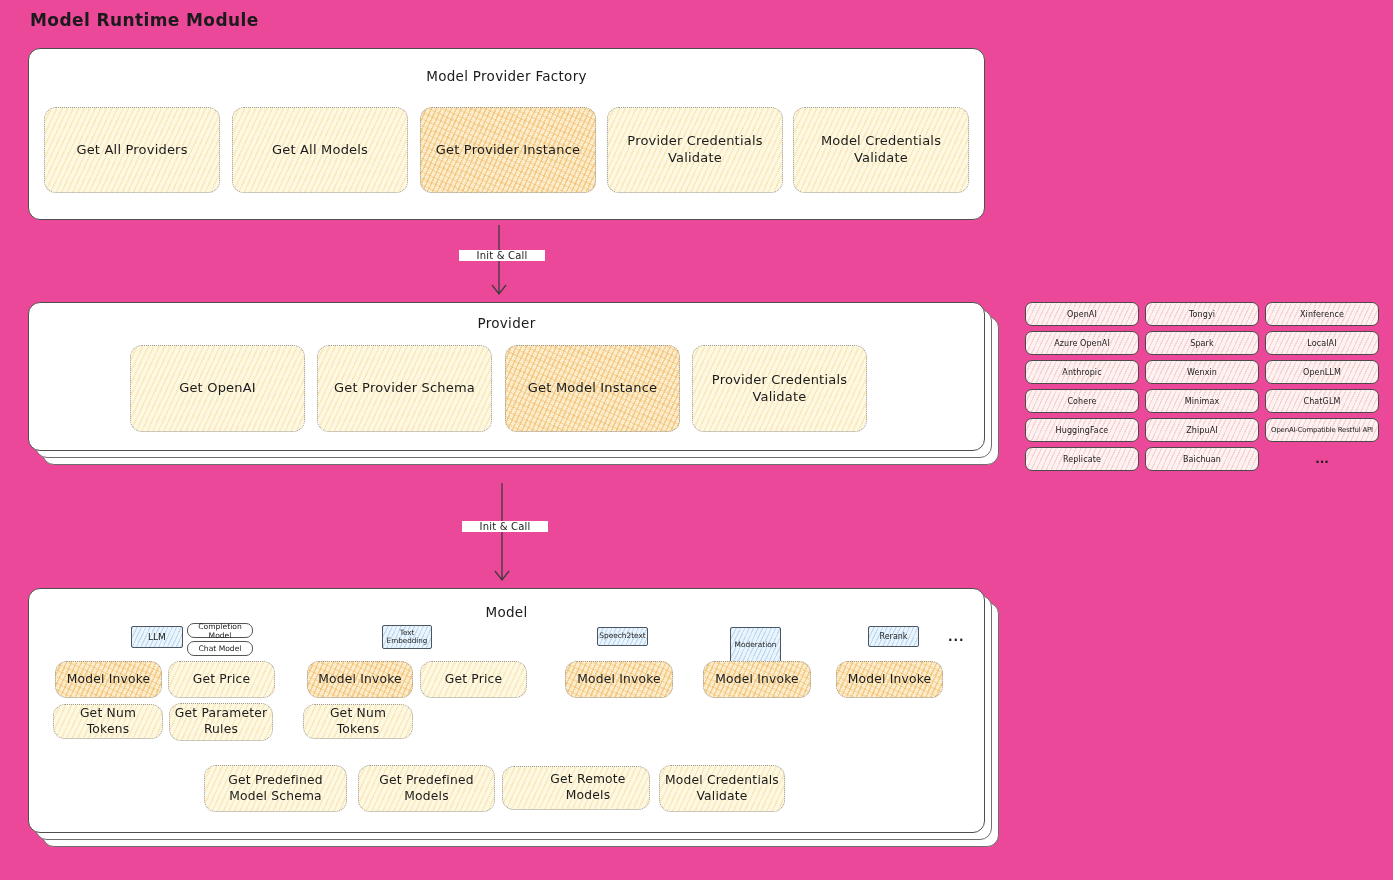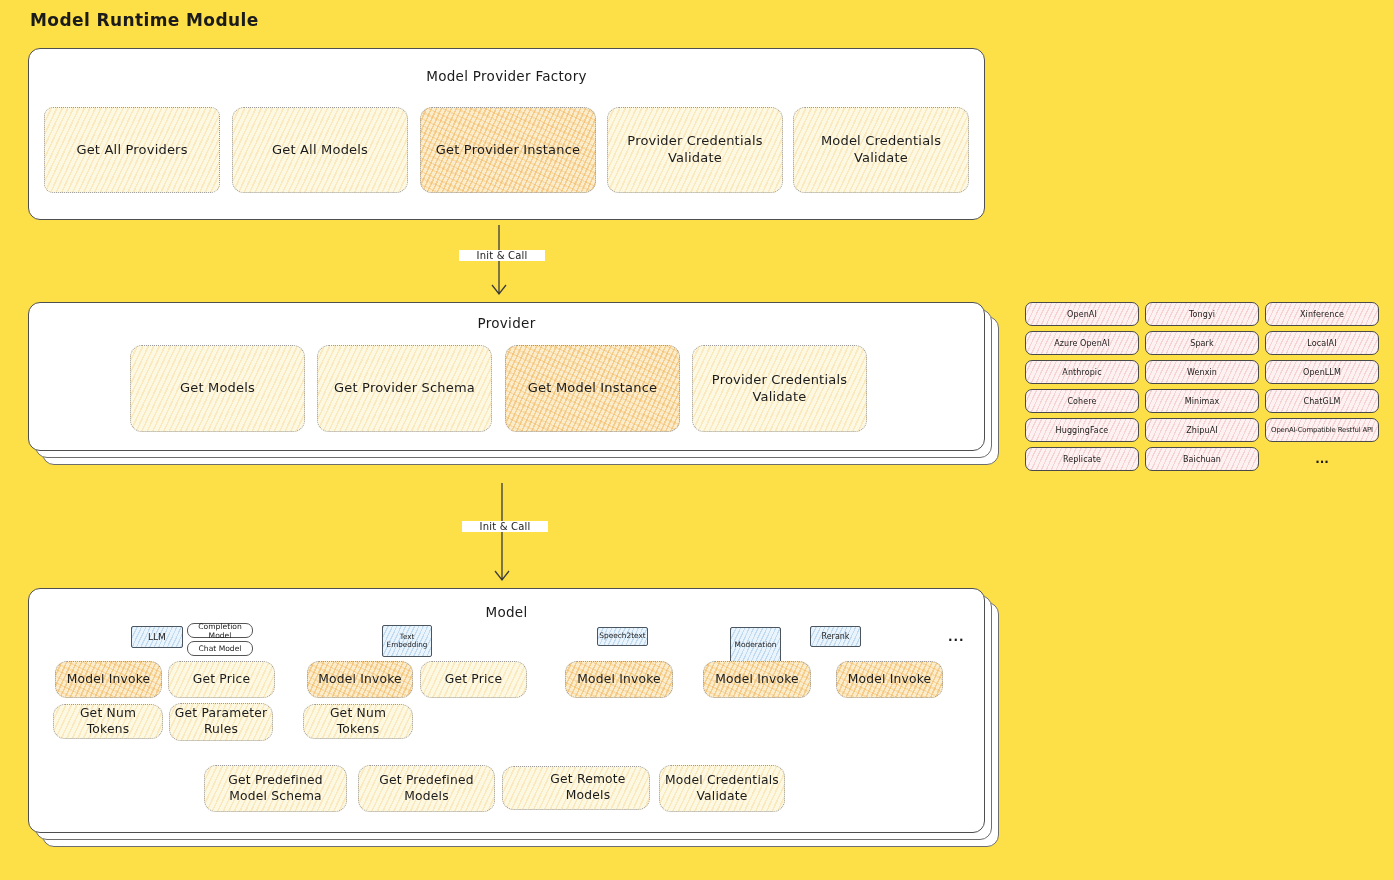--- a/index.html
+++ b/index.html
@@ -1,17 +1,17 @@
 <!DOCTYPE html>
 <html><head>
 <meta charset="utf-8">
 <style>
   html,body{margin:0;padding:0;background:#ffffff;}
   .canvas{
-    position:relative;width:1393px;height:880px;background:#fde047;overflow:hidden;
+    position:relative;width:1393px;height:880px;background:#ec4899;overflow:hidden;
     font-family:"DejaVu Sans",sans-serif;color:#1b1b1b;
   }
   .page-title{
     position:absolute;left:30px;top:10px;font-size:17px;font-weight:700;letter-spacing:.4px;
   }
   
   .box{position:absolute;background:#fff;border:1.6px solid #4f4f4f;border-radius:12px;box-sizing:border-box;}
   .ghost{position:absolute;background:#fff;border:1.4px solid #6e6e6e;border-radius:12px;box-sizing:border-box;}
   .sec-title{position:absolute;text-align:center;font-size:13.5px;letter-spacing:.3px;}
   
@@ -68,37 +68,37 @@
 </head>
 <body>
 
 <div class="canvas">
 
   <div class="page-title">Model Runtime Module</div>
 
   <div class="box" style="left:28px;top:48px;width:957px;height:172px;"></div>
   <div class="sec-title" style="left:28px;top:68px;width:957px;">Model Provider Factory</div>
 
-  <div class="btn cream" style="left:44px;top:107px;width:176px;height:86px;border-radius:9px;">Get All Providers</div>
+  <div class="btn cream" style="left:44px;top:107px;width:176px;height:86px;">Get All Providers</div>
   <div class="btn cream" style="left:232px;top:107px;width:176px;height:86px;">Get All Models</div>
   <div class="btn orange" style="left:420px;top:107px;width:176px;height:86px;">Get Provider Instance</div>
   <div class="btn cream" style="left:607px;top:107px;width:176px;height:86px;">Provider Credentials Validate</div>
   <div class="btn cream" style="left:793px;top:107px;width:176px;height:86px;">Model Credentials Validate</div>
 
   <svg class="arrow" style="left:484px;top:224px;" width="30" height="72" viewBox="0 0 30 72">
     <path d="M15 1 V70 M8 61 L15 70 L22 61" fill="none" stroke="#3c3c3c" stroke-width="1.3"></path>
   </svg>
   <div class="arrow-label" style="left:459px;top:250px;width:80px;">Init &amp; Call</div>
 
   <div class="ghost" style="left:42px;top:316px;width:957px;height:149px;"></div>
   <div class="ghost" style="left:35px;top:309px;width:957px;height:149px;"></div>
   <div class="box" style="left:28px;top:302px;width:957px;height:149px;"></div>
   <div class="sec-title" style="left:28px;top:315px;width:957px;">Provider</div>
 
-  <div class="btn cream" style="left:130px;top:345px;width:175px;height:87px;">Get Models</div>
+  <div class="btn cream" style="left:130px;top:345px;width:175px;height:87px;">Get OpenAI</div>
   <div class="btn orange" style="left:505px;top:345px;width:175px;height:87px;">Get Model Instance</div>
   <div class="btn cream" style="left:317px;top:345px;width:175px;height:87px;">Get Provider Schema</div>
   <div class="btn cream" style="left:692px;top:345px;width:175px;height:87px;">Provider Credentials Validate</div>
 
   <div class="pill-grid">
     <div class="pill">OpenAI</div>
     <div class="pill">Tongyi</div>
     <div class="pill">Xinference</div>
     <div class="pill">Azure OpenAI</div>
     <div class="pill">Spark</div>
@@ -123,24 +123,24 @@
   <div class="arrow-label" style="left:462px;top:521px;width:80px;">Init &amp; Call</div>
 
   <div class="ghost" style="left:42px;top:602px;width:957px;height:245px;"></div>
   <div class="ghost" style="left:35px;top:595px;width:957px;height:245px;"></div>
   <div class="box" style="left:28px;top:588px;width:957px;height:245px;"></div>
   <div class="sec-title" style="left:28px;top:604px;width:957px;">Model</div>
 
   <div class="tag-blue" style="left:131px;top:626px;width:52px;height:22px;font-size:9px;">LLM</div>
   <div class="tag-white" style="left:187px;top:623px;width:66px;height:15px;">Completion Model</div>
   <div class="tag-white" style="left:187px;top:641px;width:66px;height:15px;">Chat Model</div>
-  <div class="tag-blue" style="left:382px;top:625px;width:50px;height:32px;font-size:7.2px;">Text Embedding</div>
+  <div class="tag-blue" style="left:382px;top:625px;width:50px;height:24px;font-size:7.2px;">Text Embedding</div>
   <div class="tag-blue" style="left:597px;top:627px;width:51px;height:19px;font-size:7.4px;">Speech2text</div>
   <div class="tag-blue" style="left:730px;top:627px;width:51px;height:36px;font-size:7.4px;">Moderation</div>
-  <div class="tag-blue" style="left:810px;top:626px;width:51px;height:21px;font-size:8px;">Rerank</div>
+  <div class="tag-blue" style="left:868px;top:626px;width:51px;height:21px;font-size:8px;">Rerank</div>
   <div class="dots" style="left:948px;top:630px;">...</div>
 
   <div class="btn sm orange" style="left:55px;top:661px;width:107px;height:37px;">Model Invoke</div>
   <div class="btn sm cream" style="left:168px;top:661px;width:107px;height:37px;">Get Price</div>
   <div class="btn sm orange" style="left:307px;top:661px;width:106px;height:37px;">Model Invoke</div>
   <div class="btn sm cream" style="left:420px;top:661px;width:107px;height:37px;">Get Price</div>
   <div class="btn sm orange" style="left:565px;top:661px;width:108px;height:37px;">Model Invoke</div>
   <div class="btn sm orange" style="left:703px;top:661px;width:108px;height:37px;">Model Invoke</div>
   <div class="btn sm orange" style="left:836px;top:661px;width:107px;height:37px;">Model Invoke</div>
 

